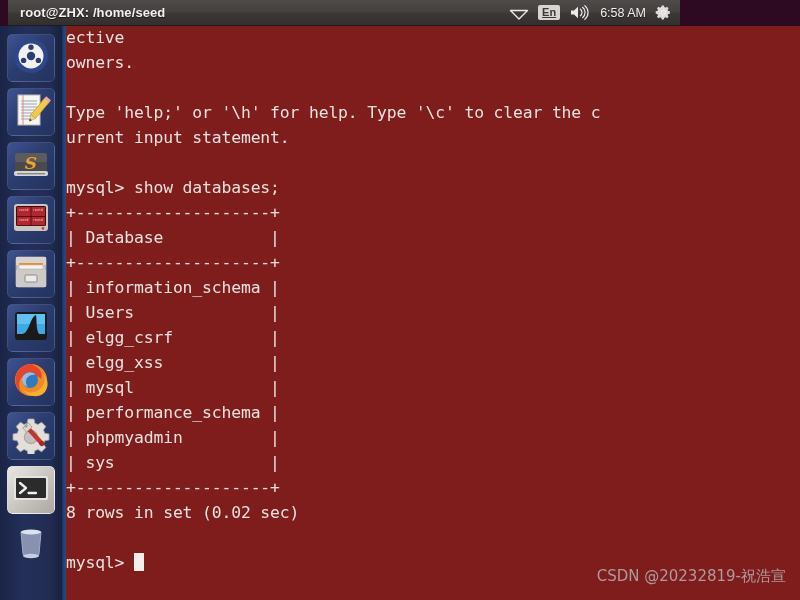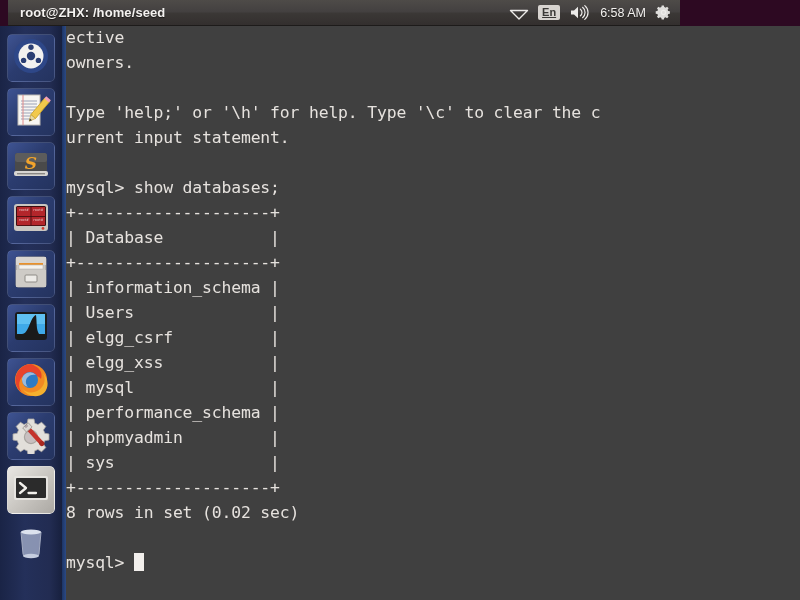--- a/index.html
+++ b/index.html
@@ -69,21 +69,21 @@
   }
   .lnk.active::after{
     content:""; position:absolute; right:-7px; top:17px;
     border-top:6px solid transparent; border-bottom:6px solid transparent;
     border-right:6px solid #C8CEDC; z-index:4;
   }
 
   
   #terminal{
     position:absolute; left:62px; top:26px; width:738px; height:574px;
-    background:#404040;
+    background:#7f1d1d;
     z-index:10;
     overflow:hidden;
   }
   #term-scroll{
     position:absolute; left:0; top:0; width:4px; height:574px;
     background:linear-gradient(to right,#1d3565,#2b4a86);
   }
   #term-text{
     position:absolute; left:4px; top:-1px;
     padding:0;
@@ -325,15 +325,16 @@
 | elgg_csrf          |
 | elgg_xss           |
 | mysql              |
 | performance_schema |
 | phpmyadmin         |
 | sys                |
 +--------------------+
 8 rows in set (0.02 sec)
 
 mysql&gt; <span class="cursor"></span></pre>
+    <div id="watermark">CSDN @20232819-祝浩宣</div>
   </div>
 
 </div>
 
 </body></html>

